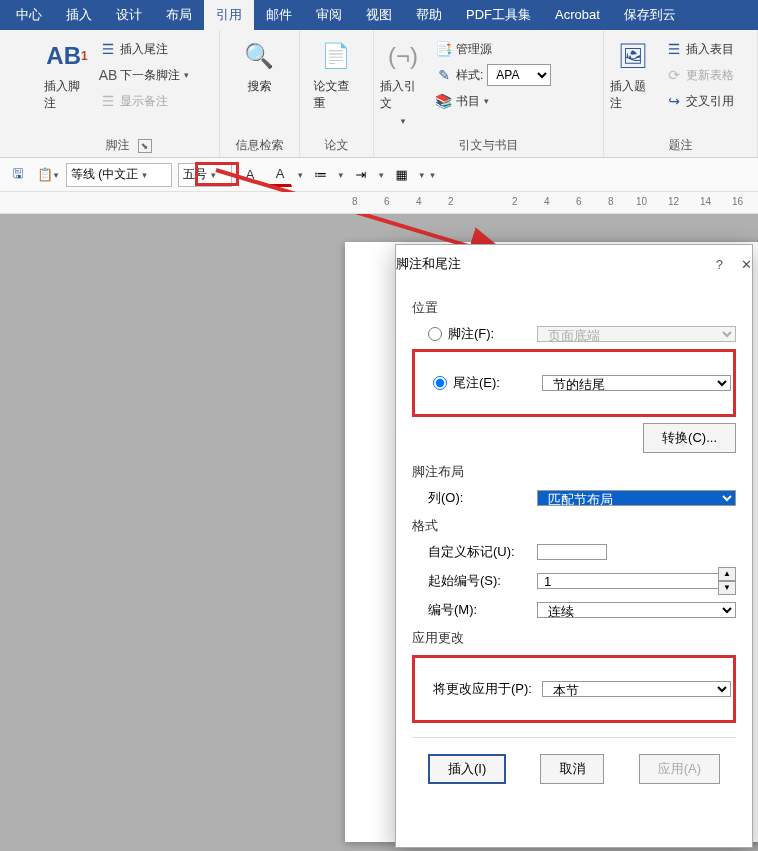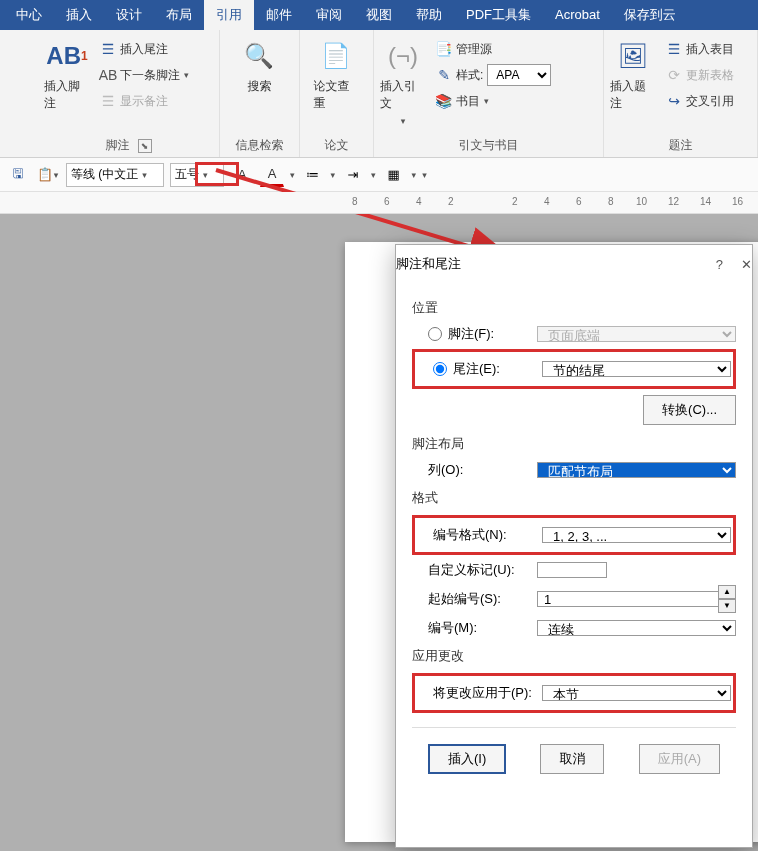--- a/index.html
+++ b/index.html
@@ -56,21 +56,21 @@
 .row select, .row input[type=text] { width: 100%; height: 16px; border: 1px solid #999; padding: 0 6px; font-size: 13px; background: #fff; }
 .row input[type=radio] { width: 14px; height: 14px; }
 .row .num { width: 56px; }
 .spinner-wrap { display: flex; align-items: center; }
 .spinner-btns { display: flex; flex-direction: column; margin-left: -1px; }
 .spinner-btns button { width: 18px; height: 14px; border: 1px solid #999; background: #f0f0f0; font-size: 8px; line-height: 1; padding: 0; }
 .btn { height: 30px; padding: 0 18px; border: 1px solid #999; background: #f5f5f5; font-size: 13px; cursor: pointer; }
 .btn.primary { border: 2px solid #2b579a; }
 .dialog-buttons { display: flex; justify-content: space-between; padding: 16px 16px 0 16px; border-top: 1px solid #ddd; margin-top: 14px; }
 .red-box { border: 3px solid #d72f2f; padding: 2px; margin: 4px 0; }
-.red-box .row { margin: 6px 0; }
+.red-box .row { margin: 20px 0; }
 select:disabled { background: #f0f0f0; color: #888; }
 .highlight-select { background: #0a62c9 !important; color: #fff; }
 
 .small-select { height: 22px; border: 1px solid #999; background: #fff; font-size: 12px; padding: 0 4px; width: 64px; }
 </style>
 </head>
 <body>
 
 <div class="tabs">
   <div class="tab">中心</div>
@@ -206,21 +206,21 @@
     <marker id="ah" markerWidth="12" markerHeight="12" refX="10" refY="5" orient="auto">
       <path d="M0,0 L12,5 L0,10 Z" fill="#d72f2f"></path>
     </marker>
   </defs>
   <line x1="8" y1="20" x2="300" y2="108" stroke="#d72f2f" stroke-width="4" marker-end="url(#ah)"></line>
 </svg>
 
 <div class="mini-toolbar">
   <span class="icon-btn" style="color:#2b579a;">🖫</span>
   <span class="icon-btn">📋<span class="caret">▾</span></span>
-  <div class="combo" style="width:98px;">
+  <div class="combo" style="width:106px;">
     <span>等线 (中文正</span>
       <span class="caret">▾</span>
   </div>
   <div class="combo" style="width:54px;">
     <span>五号</span>
       <span class="caret">▾</span>
   </div>
   <span class="icon-btn" style="color:#333;">A</span>
   <span class="icon-btn" style="color:#333;border-bottom:3px solid #c00;">A</span>
     <span class="caret">▾</span>
@@ -301,32 +301,20 @@
         </div>
       <div class="ctrl">
         <select class="highlight-select">
           <option>匹配节布局</option>
         </select>
       </div>
     </div>
 
     <div class="section-label">格式</div>
 
-    <div class="red-box">
-      <div class="row">
-        <div class="lbl">
-            <span>编号格式(N):</span>
-          </div>
-        <div class="ctrl">
-          <select>
-            <option>1, 2, 3, ...</option>
-          </select>
-        </div>
-      </div>
-    </div>
 
     <div class="row">
       <div class="lbl">
           <span>自定义标记(U):</span>
         </div>
       <div class="ctrl" style="display:flex;gap:8px;">
         <input type="text" style="width: 70px;" value="">
       </div>
     </div>
 

